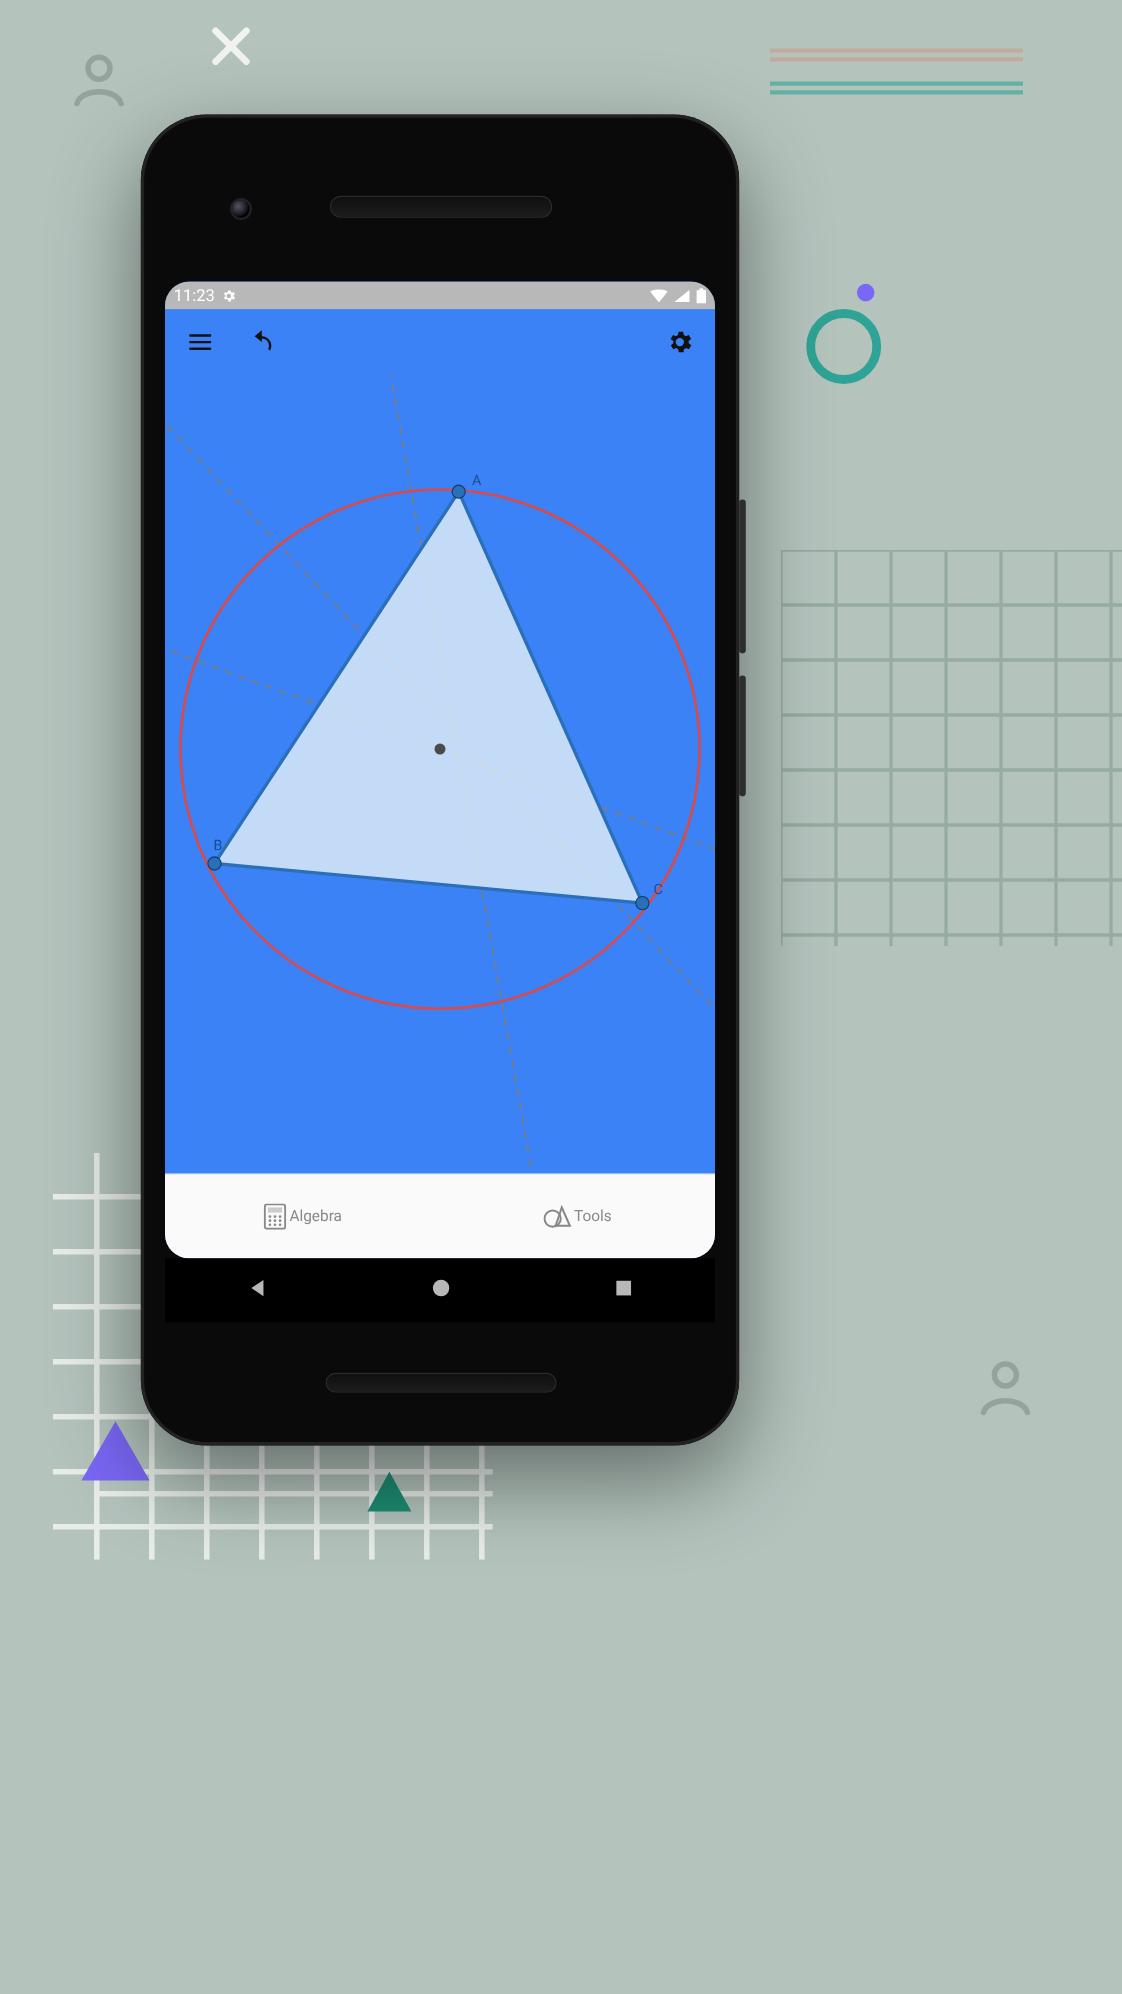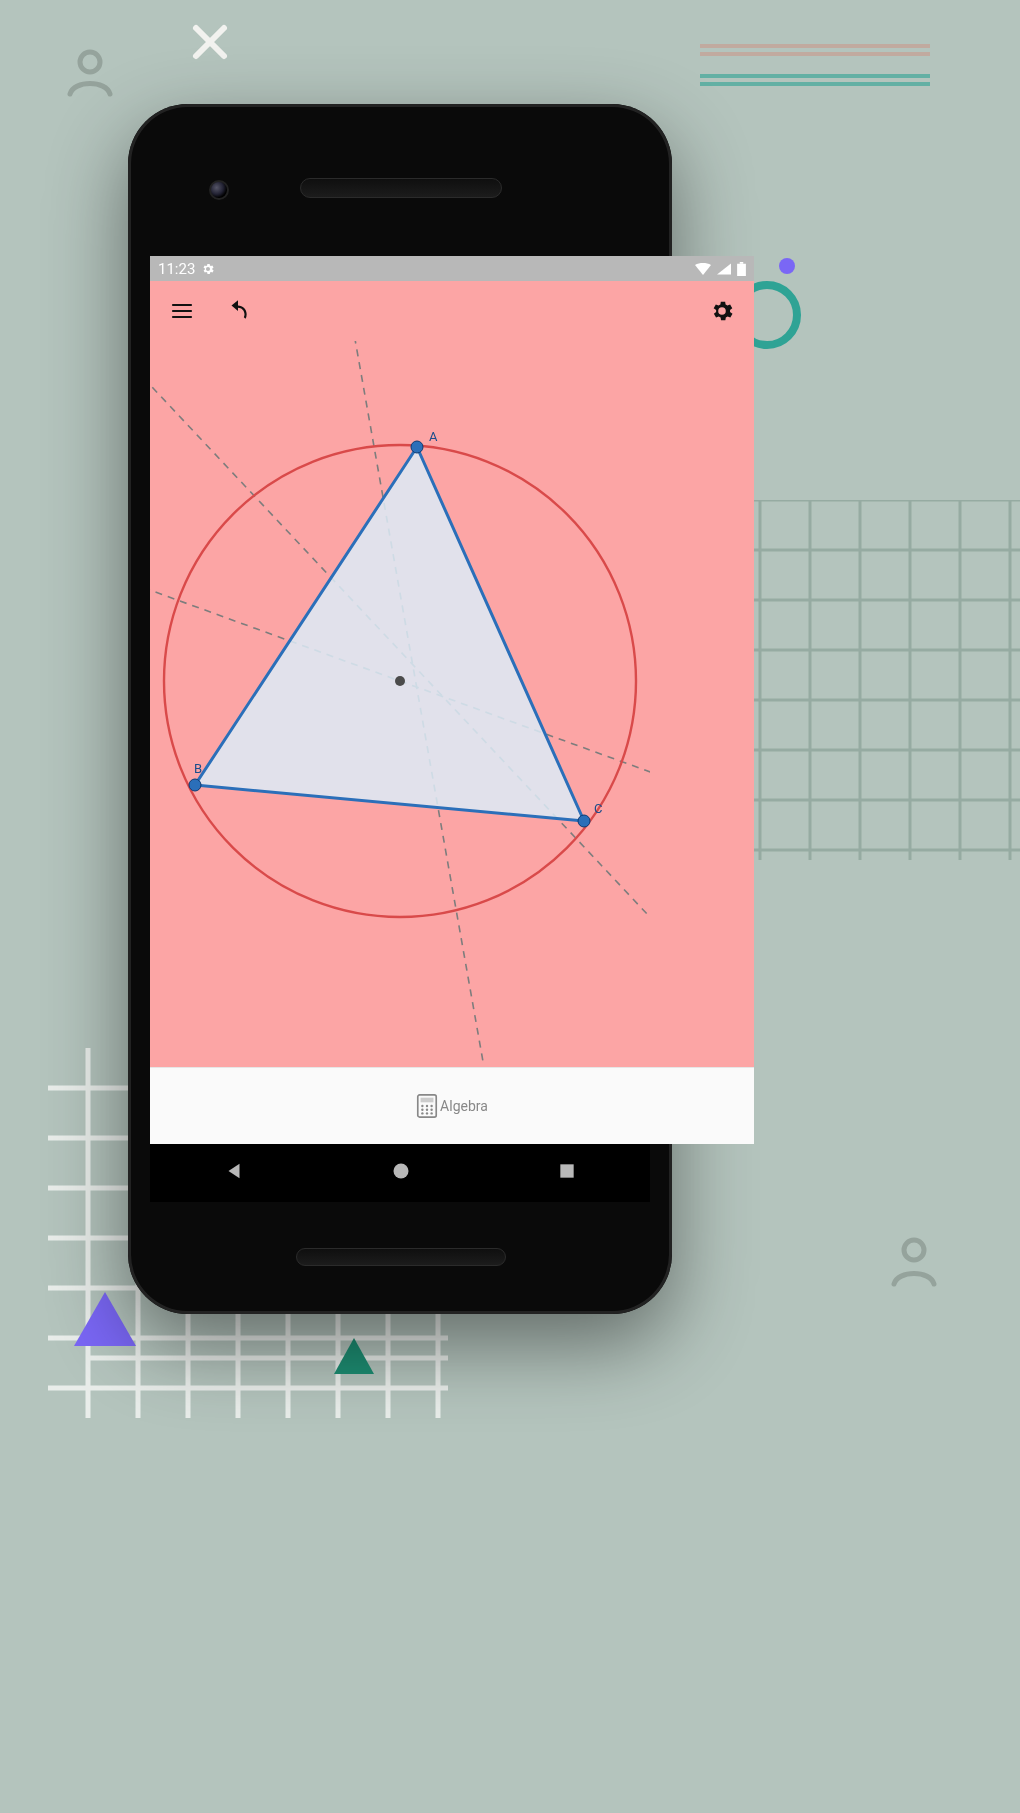--- a/index.html
+++ b/index.html
@@ -16,21 +16,21 @@
   .sb1{top:350px;height:140px;}
   .sb2{top:510px;height:110px;}
   .phone .camera{position:absolute;top:76px;left:81px;width:16px;height:16px;border-radius:50%;
     background:radial-gradient(circle at 35% 35%, #556 0%, #223 45%, #000 70%);border:2px solid #222;}
   .phone .speaker-top{position:absolute;top:74px;left:172px;width:200px;height:18px;border-radius:10px;
     background:linear-gradient(#0f0f0f,#1c1c1c);border:1px solid #2b2b2b;}
   .phone .speaker-bottom{position:absolute;bottom:48px;left:168px;width:208px;height:16px;border-radius:10px;
     background:linear-gradient(#0f0f0f,#1c1c1c);border:1px solid #2b2b2b;}
   
   .screen{
-    position:absolute;top:152px;left:22px;width:604px;height:888px;background:#fca5a5;overflow:hidden;
+    position:absolute;top:152px;left:22px;width:500px;height:888px;background:#3b82f6;overflow:hidden;border-radius:22px;
   }
   .statusbar{height:26px;background:#b8b8b8;display:flex;align-items:center;color:#fff;font-size:15px;
     padding:0 8px;gap:6px;}
   .statusbar .spacer{flex:1;}
   .statusbar svg{display:block;}
   .appbar{height:62px;display:flex;align-items:center;padding:0 18px;gap:28px;}
   .appbar .spacer{flex:1;}
   .appbar .icon-btn{width:28px;height:28px;display:flex;align-items:center;justify-content:center;}
   .canvas{position:relative;flex:1;}
   .screen-inner{display:flex;flex-direction:column;height:100%;}
@@ -171,20 +171,27 @@
               <circle cx="6" cy="17" r="1.3"></circle>
                   <circle cx="11" cy="17" r="1.3"></circle>
                   <circle cx="16" cy="17" r="1.3"></circle>
               <circle cx="6" cy="21" r="1.3"></circle>
                   <circle cx="11" cy="21" r="1.3"></circle>
                   <circle cx="16" cy="21" r="1.3"></circle>
                 </g>
             </svg>
             <span>Algebra</span>
           </div>
+          <div class="tab">
+            <svg width="26" height="24" viewBox="0 0 28 26">
+              <circle cx="9" cy="15" r="8" fill="none" stroke="#888" stroke-width="2"></circle>
+              <path d="M18 4 L26 22 L12 22 Z" fill="none" stroke="#888" stroke-width="2"></path>
+            </svg>
+            <span>Tools</span>
+          </div>
         </div>
       </div>
     </div>
 
     <div class="navbar">
       <div class="nav-btn">
         <svg width="22" height="22" viewBox="0 0 24 24">
           <path d="M18 4 L6 12 L18 20 Z" fill="#b8b8b8"></path>
         </svg>
       </div>

